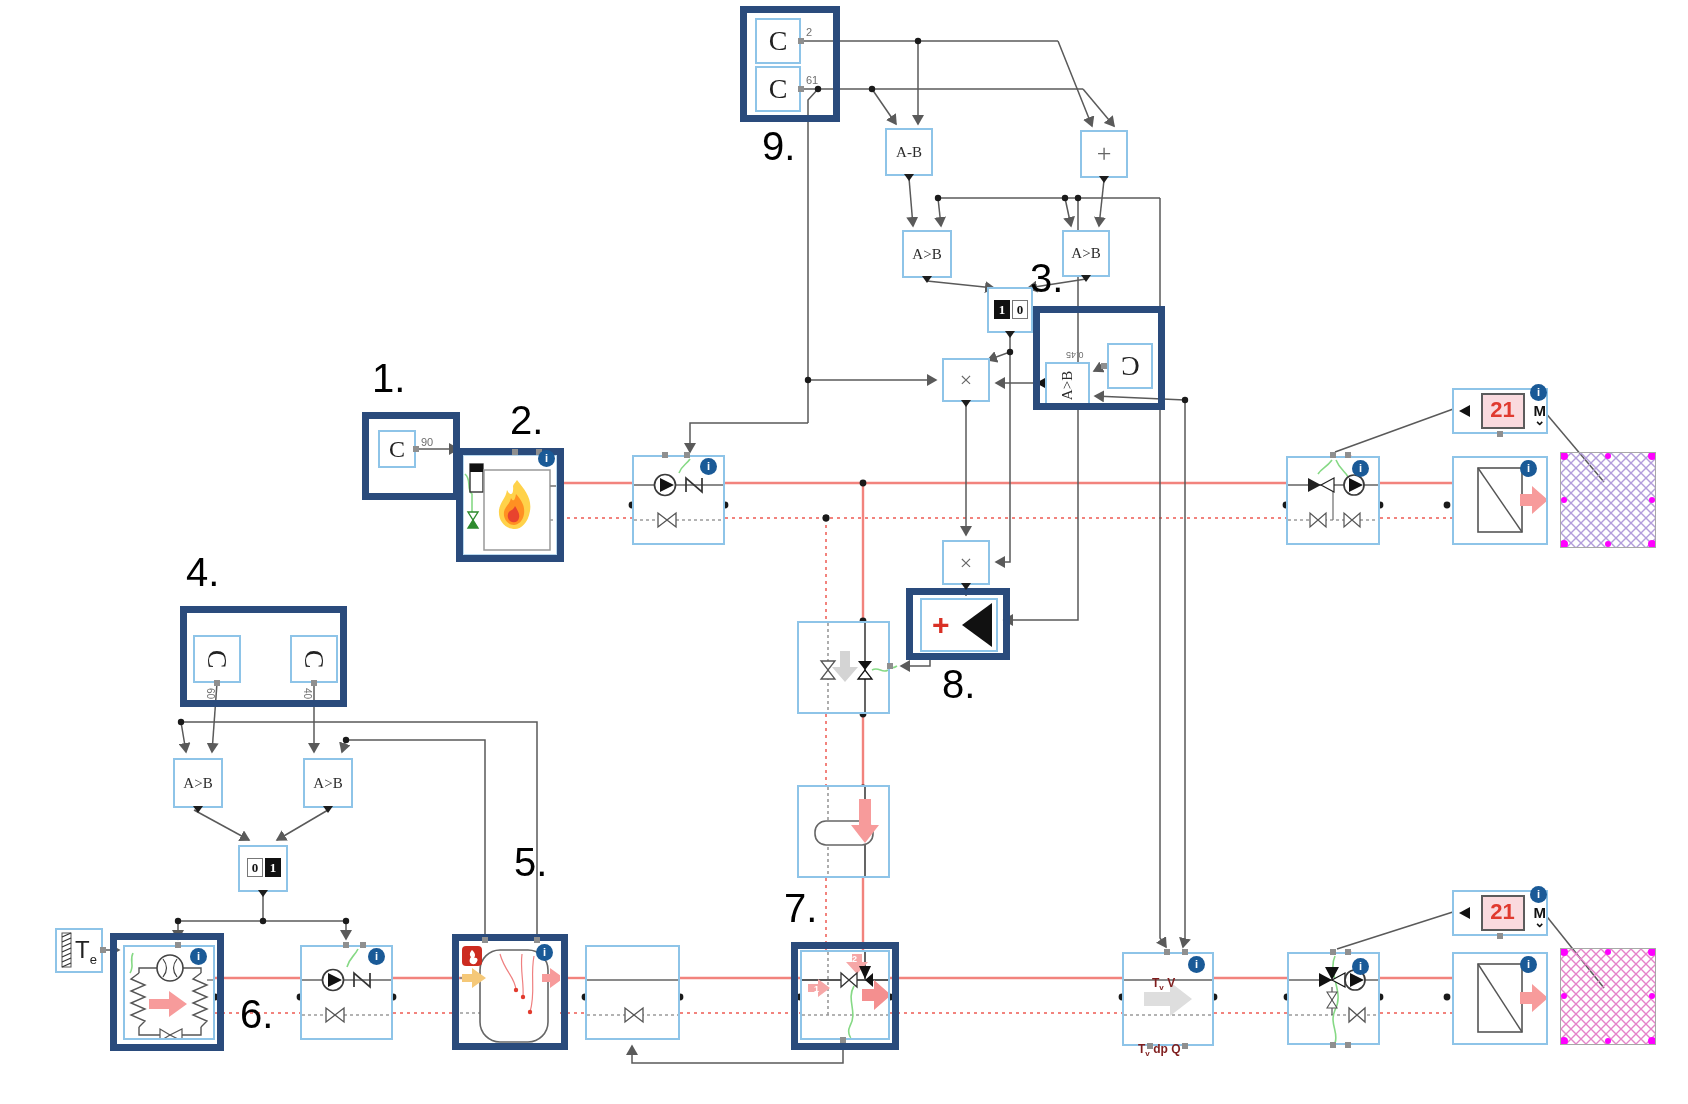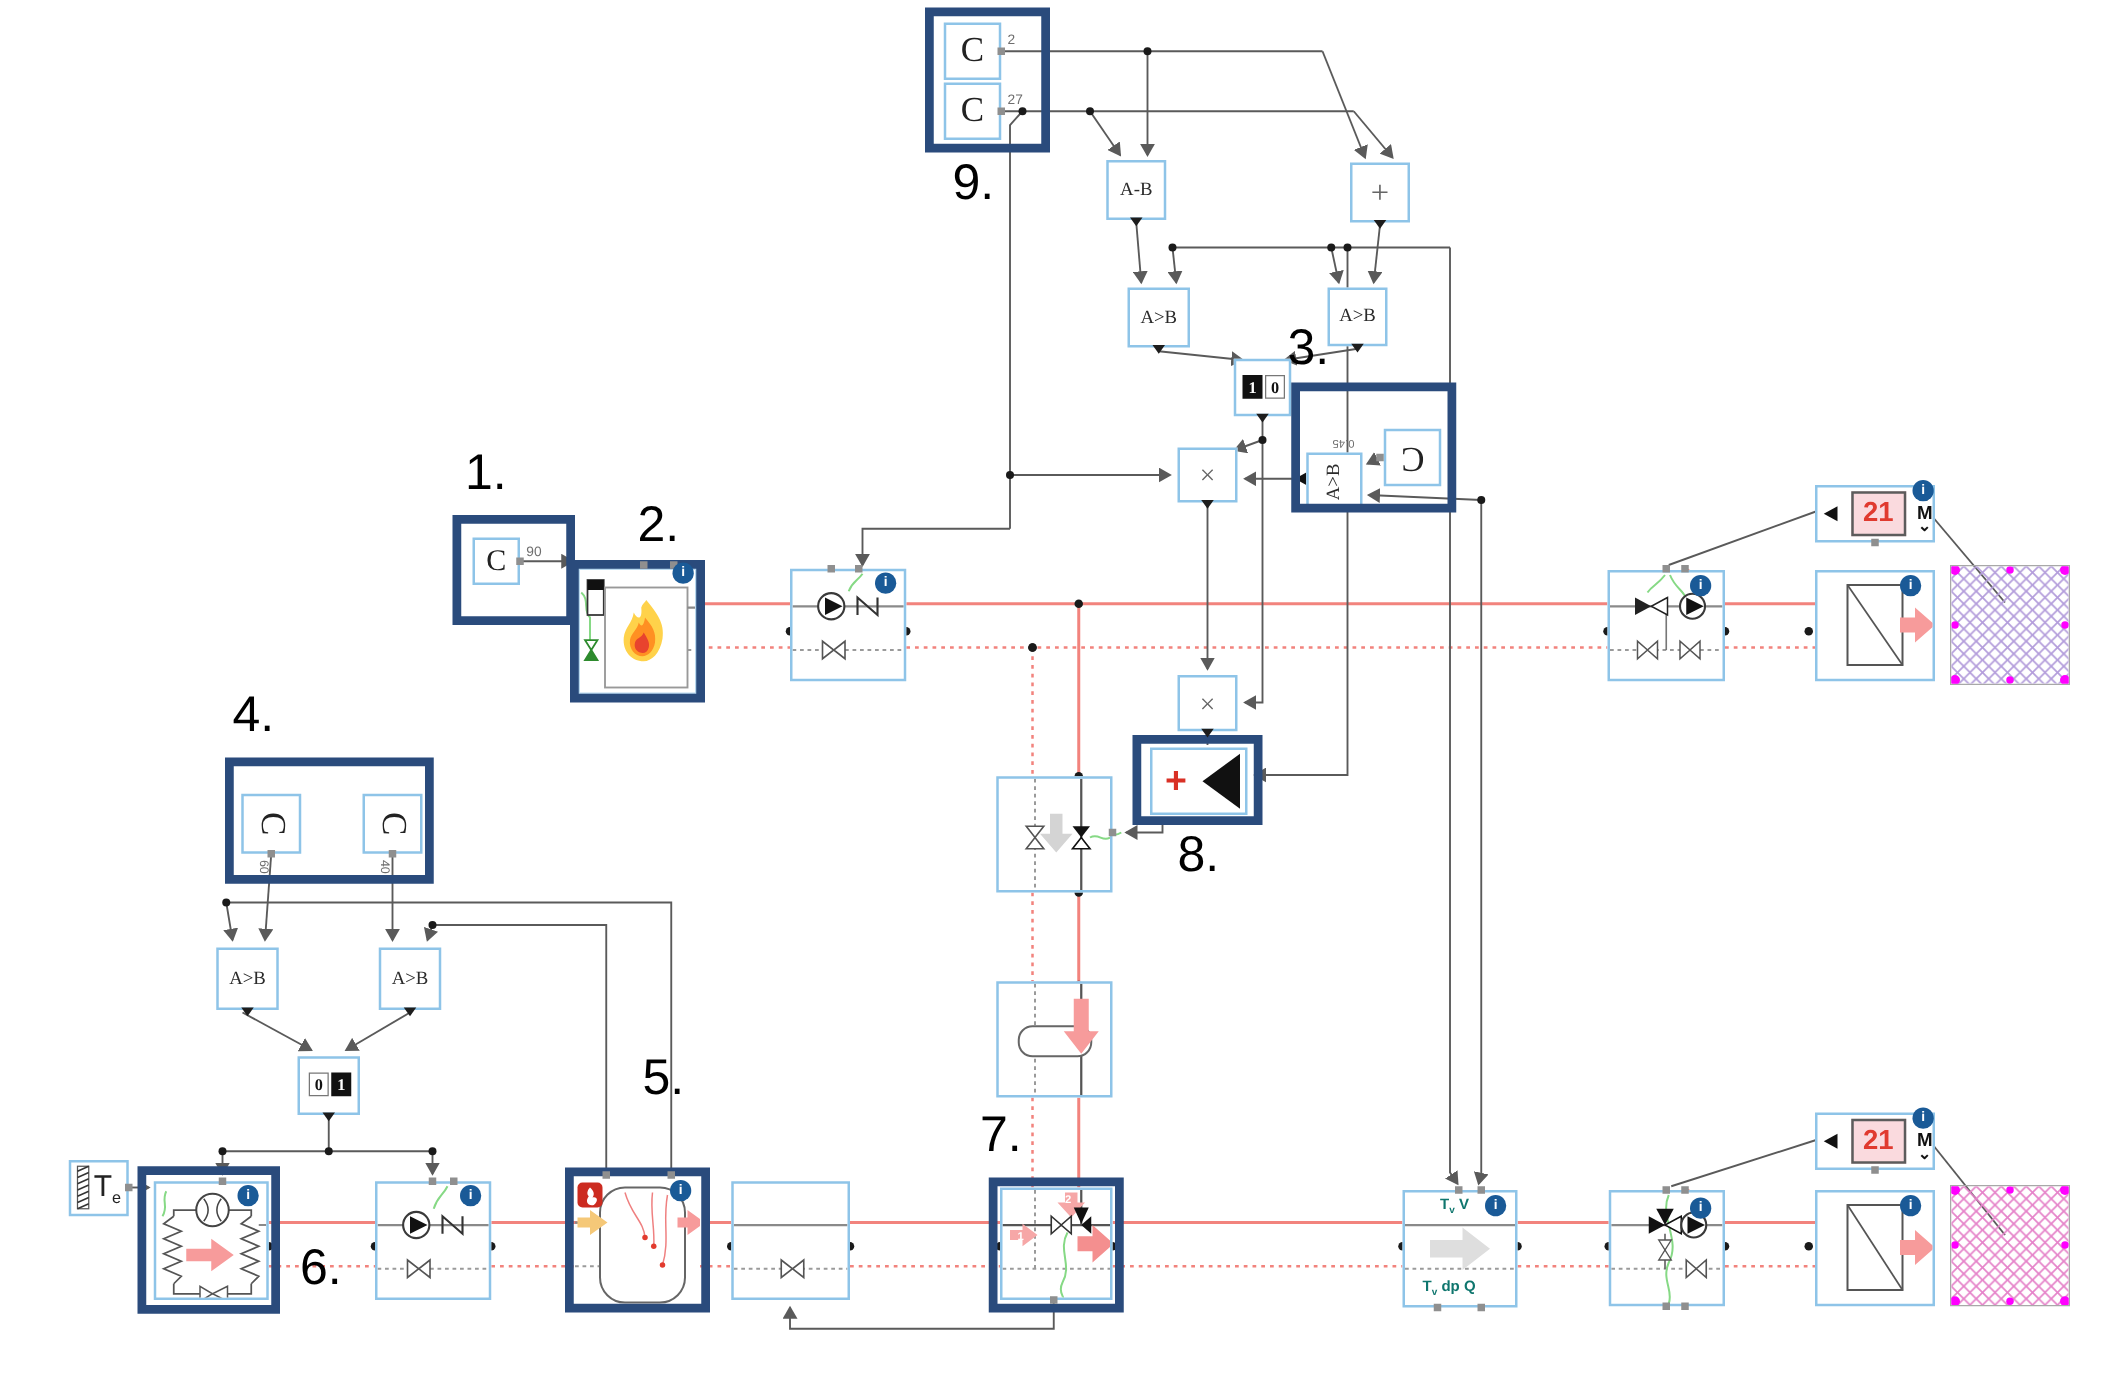--- a/index.html
+++ b/index.html
@@ -28,21 +28,21 @@
   .cellb{background:#111;color:#fff;}
   .cellw{background:#fff;color:#111;border:1px solid #777;}
   .room{position:absolute;border:1px solid #a8a8a8;z-index:2;box-sizing:border-box;}
   .thermo{display:flex;align-items:center;padding-left:4px;box-sizing:border-box;}
   .tset{width:44px;height:32px;background:#fadade;border:2px solid #5c5c5c;color:#e03a2f;
         font:bold 22px/30px "Liberation Sans",sans-serif;text-align:center;margin-left:10px;}
   .mcol{display:flex;flex-direction:column;align-items:center;margin-left:9px;color:#111;
         font:bold 15px "Liberation Sans",sans-serif;line-height:10px;}
   .chev{font-size:13px;line-height:9px;font-weight:bold;}
   .tinytxt{position:absolute;font:bold 9px "Liberation Sans",sans-serif;color:#fff;z-index:3;}
-  .sensortxt{position:absolute;font:bold 12px "Liberation Sans",sans-serif;color:#0f766e;z-index:3;}
+  .sensortxt{position:absolute;font:bold 12px "Liberation Sans",sans-serif;color:#7f1d1d;z-index:3;margin-top:20px;}
   sub{font-size:8px;}
   .telabel{font-family:"Liberation Sans",sans-serif;font-size:24px;color:#222;}
 </style>
 </head>
 <body>
 
 <div class="canvas">
 
 <svg class="layer" width="1688" height="1104">
   <defs>
@@ -183,21 +183,21 @@
   <polygon points="1045,378 1045,388 1036,383" fill="#111"></polygon>
 </svg>
 
 <div class="blk op" style="left:755px;top:18px;width:46px;height:46px;">
   <span class="cglyph">C</span>
 </div>
 <div class="blk op" style="left:755px;top:66px;width:46px;height:46px;">
   <span class="cglyph">C</span>
 </div>
 <span class="val" style="left:806px;top:26px;">2</span>
-<span class="val" style="left:806px;top:74px;">27</span>
+<span class="val" style="left:806px;top:74px;">61</span>
 <div class="stub" style="left:798px;top:38px;"></div>
 <div class="stub" style="left:798px;top:86px;"></div>
 
 <div class="blk op" style="left:885px;top:128px;width:48px;height:48px;">
   <span>A-B</span>
 </div>
 <div class="outtri" style="left:904px;top:174px;"></div>
 
 <div class="blk op" style="left:1080px;top:130px;width:48px;height:48px;font-size:26px;color:#666;">
   <span>+</span>

